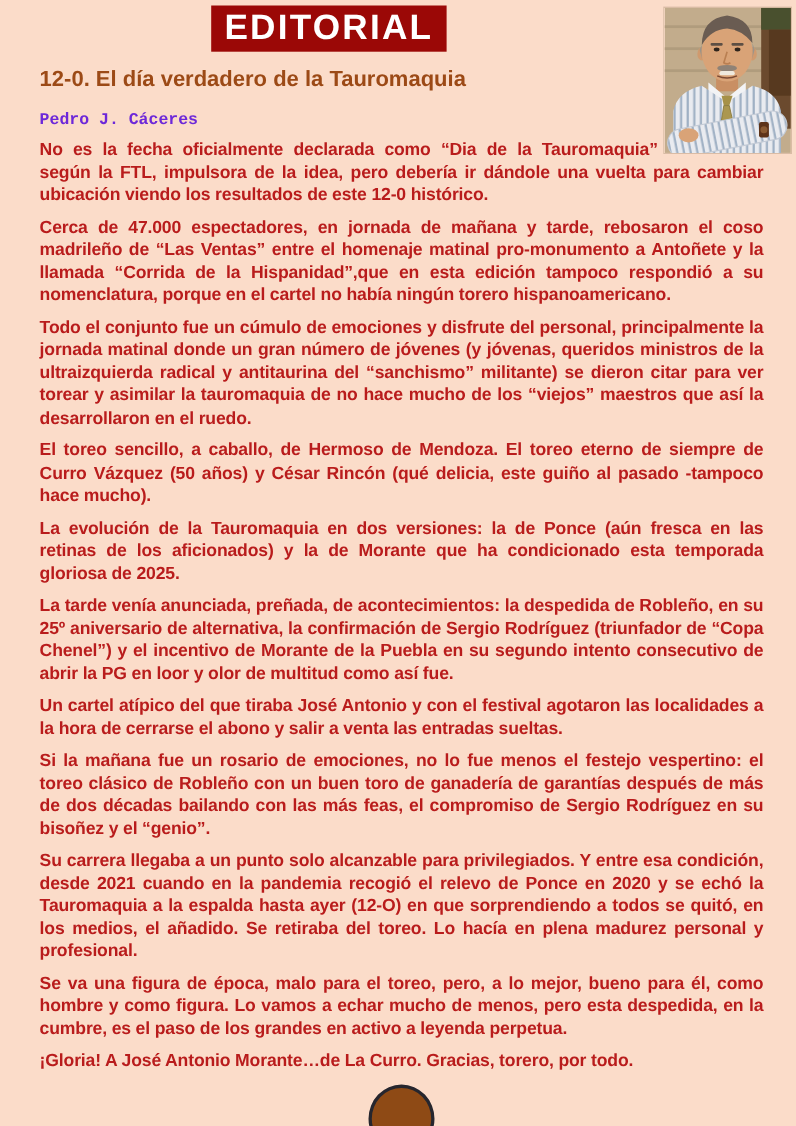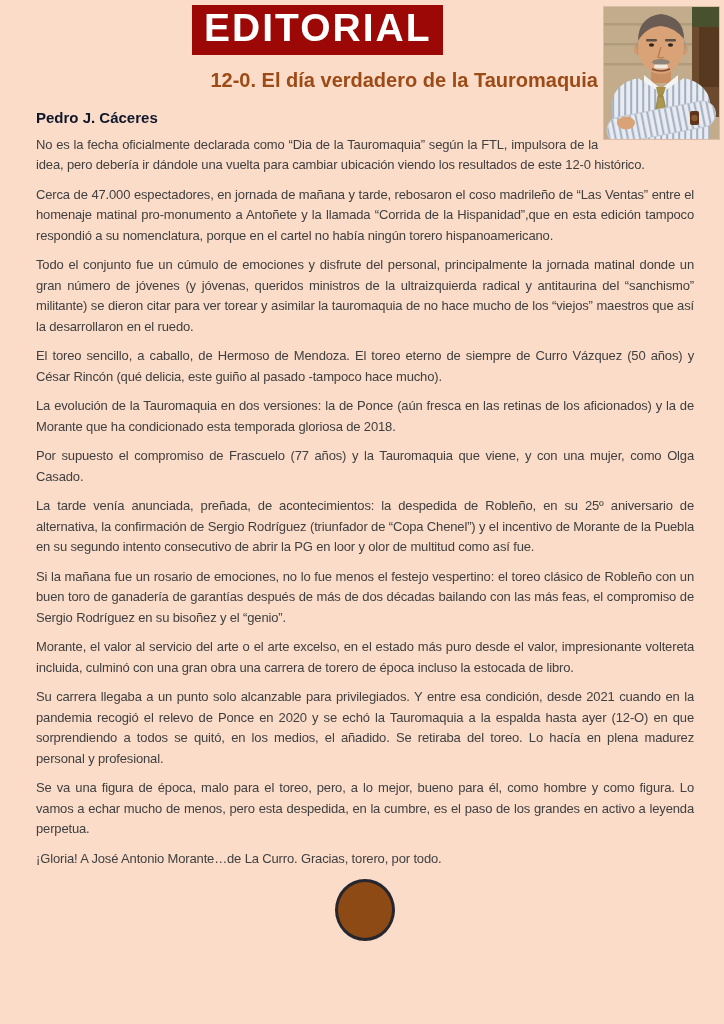--- a/index.html
+++ b/index.html
@@ -27,44 +27,45 @@
     float: right;
     width: 96px; height: 140px;
   }
   .banner {
     display: inline-block;
     margin-left: 156px;
     margin-top: 1px;
     background: #9b0806;
     color: #ffffff;
     font-weight: 700;
-    font-size: 39px;
+    font-size: 32px;
     letter-spacing: 2px;
     padding: 2px 12px 5px 12px;
     line-height: 1.1;
   }
   .title {
     margin: 14px 0 0 0;
-    text-align: right;
+    text-align: left;
     color: #9c4a16;
     font-size: 20px;
     font-weight: 700;
   }
   .author {
     margin: 17px 0 0 0;
-    color: #0f172a;
+    color: #6d28d9;
     font-size: 15px;
     font-weight: 700;
+    font-family: Liberation Mono, monospace;
   }
   .body-text { margin-top: 3px; }
   .para {
     margin: 9px 0 0 0;
-    color: #404040;
-    font-size: 13px;
-    font-weight: 400;
+    color: #b91c1c;
+    font-size: 16px;
+    font-weight: 700;
     line-height: 20.5px;
     letter-spacing: -0.15px;
     text-align: justify;
   }
   .page-circle {
     width: 54px; height: 56px;
     margin: 10px auto 0 auto;
     background: #8e4a15;
     border: 3px solid #26262e;
     border-radius: 50%;
@@ -141,25 +142,24 @@
 
   <h1 class="title">12-0. El día verdadero de la Tauromaquia</h1>
 
   <p class="author">Pedro J. Cáceres</p>
 
   <div class="body-text clearfix">
       <p class="para">No es la fecha oficialmente declarada como “Dia de la Tauromaquia” según la FTL, impulsora de la idea, pero debería ir dándole una vuelta para cambiar ubicación viendo los resultados de este 12-0 histórico.</p>
       <p class="para">Cerca de 47.000 espectadores, en jornada de mañana y tarde, rebosaron el coso madrileño de “Las Ventas” entre el homenaje matinal pro-monumento a Antoñete y la llamada “Corrida de la Hispanidad”,que en esta edición tampoco respondió a su nomenclatura, porque en el cartel no había ningún torero hispanoamericano.</p>
       <p class="para">Todo el conjunto fue un cúmulo de emociones y disfrute del personal, principalmente la jornada matinal donde un gran número de jóvenes (y jóvenas, queridos ministros de la ultraizquierda radical y antitaurina del “sanchismo” militante) se dieron citar para ver torear y asimilar la tauromaquia de no hace mucho de los “viejos” maestros que así la desarrollaron en el ruedo.</p>
       <p class="para">El toreo sencillo, a caballo, de Hermoso de Mendoza. El toreo eterno de siempre de Curro Vázquez (50 años) y César Rincón (qué delicia, este guiño al pasado -tampoco hace mucho).</p>
-      <p class="para">La evolución de la Tauromaquia en dos versiones: la de Ponce (aún fresca en las retinas de los aficionados) y la de Morante que ha condicionado esta temporada gloriosa de 2018.</p>
-      <p class="para">Por supuesto el compromiso de Frascuelo (77 años) y la Tauromaquia que viene, y con una mujer, como Olga Casado.</p>
+      <p class="para">La evolución de la Tauromaquia en dos versiones: la de Ponce (aún fresca en las retinas de los aficionados) y la de Morante que ha condicionado esta temporada gloriosa de 2025.</p>
       <p class="para">La tarde venía anunciada, preñada, de acontecimientos: la despedida de Robleño, en su 25º aniversario de alternativa, la confirmación de Sergio Rodríguez (triunfador de “Copa Chenel”) y el incentivo de Morante de la Puebla en su segundo intento consecutivo de abrir la PG en loor y olor de multitud como así fue.</p>
+      <p class="para">Un cartel atípico del que tiraba José Antonio y con el festival agotaron las localidades a la hora de cerrarse el abono y salir a venta las entradas sueltas.</p>
       <p class="para">Si la mañana fue un rosario de emociones, no lo fue menos el festejo vespertino: el toreo clásico de Robleño con un buen toro de ganadería de garantías después de más de dos décadas bailando con las más feas, el compromiso de Sergio Rodríguez en su bisoñez y el “genio”.</p>
-      <p class="para">Morante, el valor al servicio del arte o el arte excelso, en el estado más puro desde el valor, impresionante voltereta incluida, culminó con una gran obra una carrera de torero de época incluso la estocada de libro.</p>
       <p class="para">Su carrera llegaba a un punto solo alcanzable para privilegiados. Y entre esa condición, desde 2021 cuando en la pandemia recogió el relevo de Ponce en 2020 y se echó la Tauromaquia a la espalda hasta ayer (12-O) en que sorprendiendo a todos se quitó, en los medios, el añadido. Se retiraba del toreo. Lo hacía en plena madurez personal y profesional.</p>
       <p class="para">Se va una figura de época, malo para el toreo, pero, a lo mejor, bueno para él, como hombre y como figura. Lo vamos a echar mucho de menos, pero esta despedida, en la cumbre, es el paso de los grandes en activo a leyenda perpetua.</p>
       <p class="para">¡Gloria! A José Antonio Morante…de La Curro. Gracias, torero, por todo.</p>
     </div>
 
   <div class="page-circle">
     
   </div>
 
 </div>

